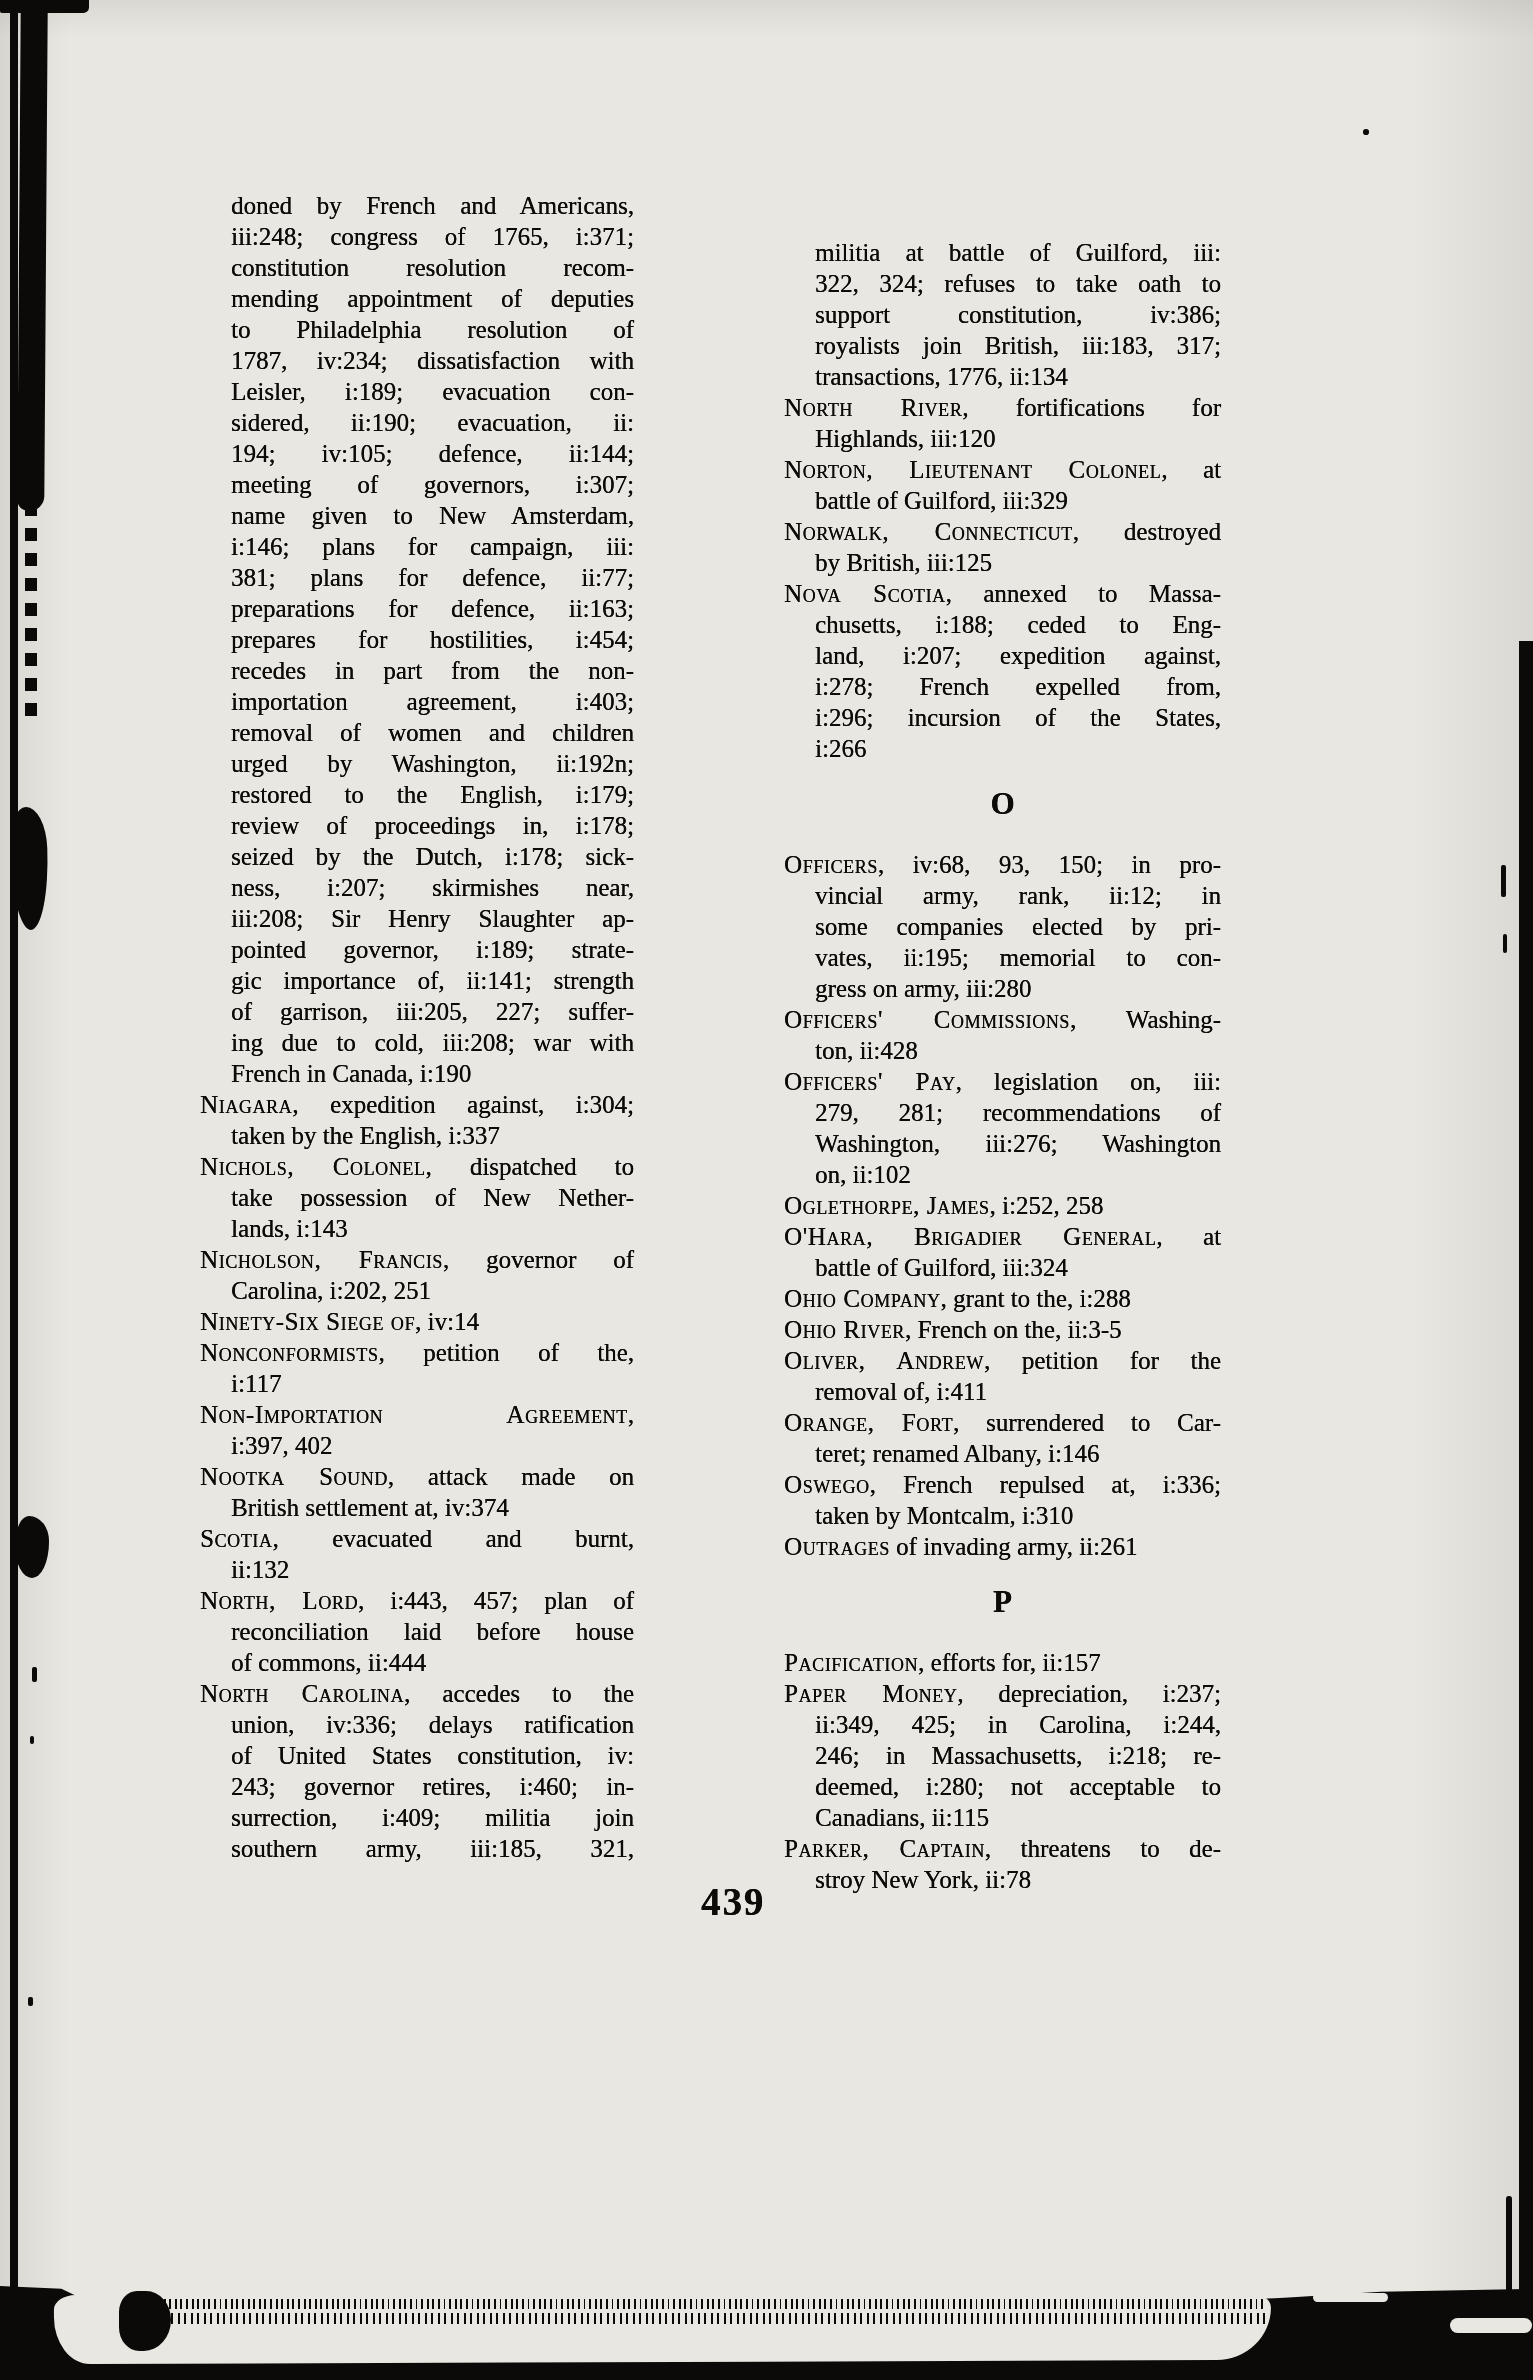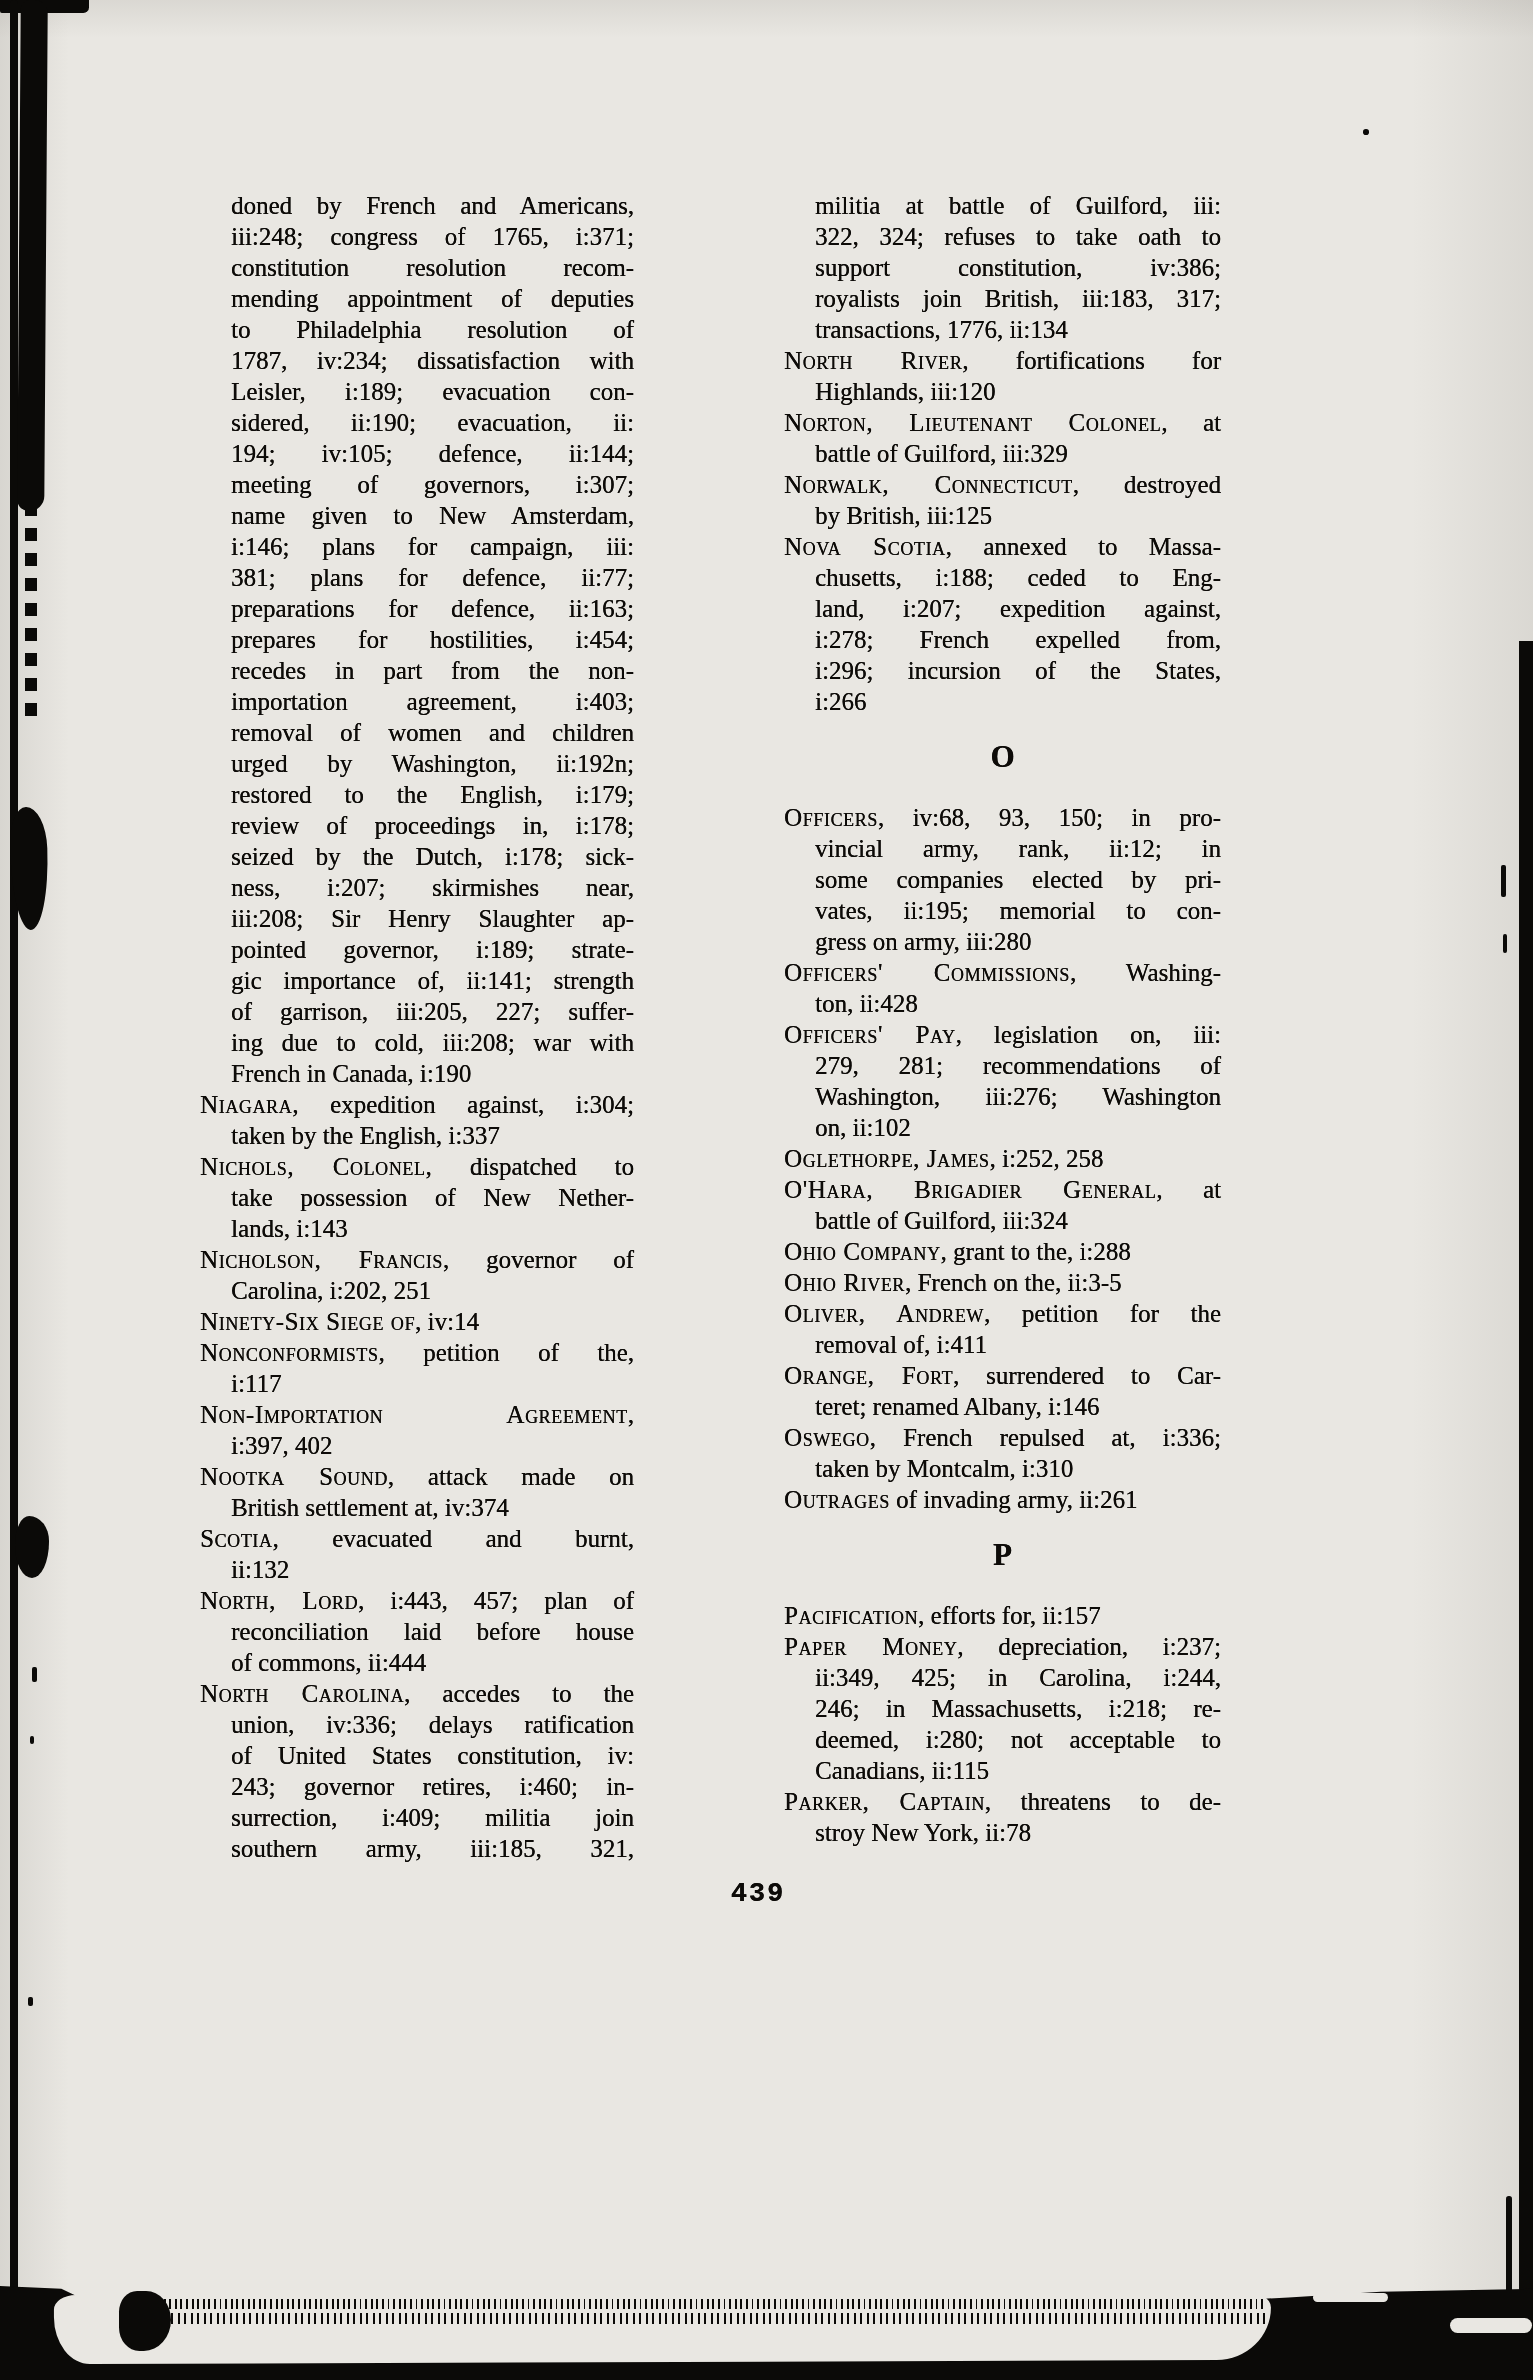--- a/index.html
+++ b/index.html
@@ -19,34 +19,33 @@
       linear-gradient(180deg, rgba(110,106,98,.12) 0, rgba(110,106,98,0) 1.6%);
   }
   
   .col{
     position:absolute;top:190px;z-index:10;
     font-size:25px;line-height:31px;
     text-rendering:optimizeLegibility;
     text-shadow:0.2px 0.2px 0 currentColor;
   }
   #col-left{left:200px;width:434px;}
-  #col-right{left:784px;width:437px;}
+  #col-right{left:784px;width:437px;margin-top:47px;}
   .line{text-align:justify;text-align-last:left;}
   .line.cont{padding-left:31px;}
   .line.just{text-align-last:justify;}
   .sc{font-variant:small-caps;letter-spacing:0.6px;}
   .heading{
     text-align:center;font-size:31px;line-height:31px;
     font-weight:bold;margin:24px 0 30px;
   }
   .page-number{
     position:absolute;left:701px;top:1879px;width:84px;z-index:10;
-    text-align:right;font-size:27px;font-weight:bold;letter-spacing:1.9px;
+    text-align:left;font-size:39px;font-weight:bold;letter-spacing:1.9px;
     text-shadow:0.3px 0.3px 0 currentColor;
-    font-family:Liberation Mono, monospace;
   }
   
   .art{position:absolute;background:#0b0a08;}
   #a-topbar{left:0;top:0;width:89px;height:13px;border-radius:0 0 5.6px 1.9px;z-index:6;}
   #a-line{left:10.3px;top:0;width:7.5px;height:2301px;border-radius:3.7px;z-index:6;}
   #a-streak{left:18.6px;top:0;width:27px;height:511px;border-radius:9.3px 13px 15px 11.2px;transform:rotate(.4deg);z-index:6;}
   #a-streak2{left:25px;top:503px;width:12px;height:219px;background:repeating-linear-gradient(180deg,#0b0a08 0 13px,transparent 13px 25px);border-radius:5.6px;z-index:6;}
   #a-blob1{left:11.2px;top:807px;width:37px;height:123px;border-radius:46% 54% 52% 48%/30% 34% 66% 60%;transform:rotate(-2deg);z-index:6;}
   #a-blob2{left:15px;top:1516px;width:34px;height:62px;border-radius:42% 58% 50% 50%/45% 40% 58% 52%;z-index:6;}
   #a-d1{left:32px;top:1667px;width:4.7px;height:15px;border-radius:1.9px;z-index:6;}

